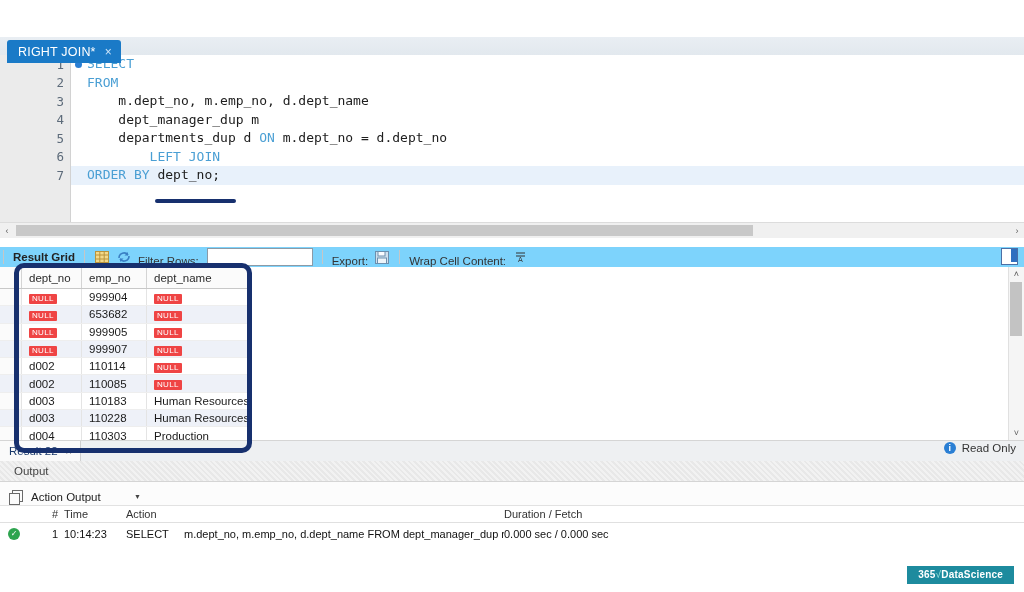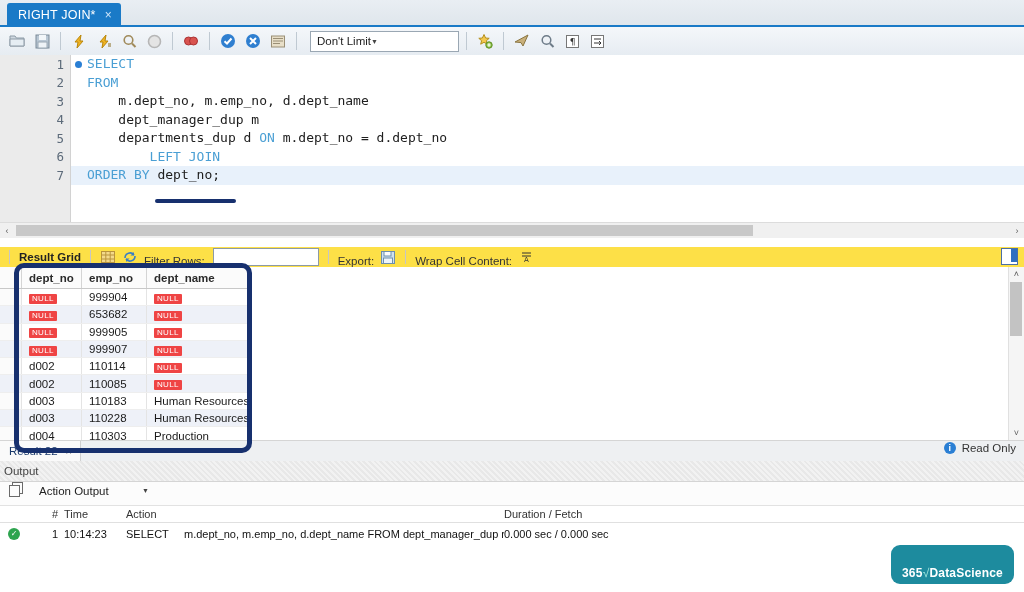--- a/index.html
+++ b/index.html
@@ -6,21 +6,21 @@
   body{
     width:1024px;height:592px;overflow:hidden;
     background:#ffffff;
     font-family:"Liberation Sans", sans-serif;
     font-size:12px;color:#1a1a1a;
     position:relative;
   }
   
   #tab-bar{
     height:26px;background:linear-gradient(#e9eef3,#dfe6ec);
-    border-bottom:1px solid #7aa8cc;position:relative;
+    border-bottom:1px solid #7aa8cc;position:relative;margin-top:37px;
   }
   #tab-bar:after{
     content:"";position:absolute;left:0;right:0;bottom:-1px;height:2px;background:#1a7ac7;
   }
   .editor-tab{
     position:absolute;left:7px;top:3px;height:23px;
     background:#1a7ac7;color:#fff;border-radius:3px 3px 0 0;
     display:flex;align-items:center;gap:9px;padding:0 9px 0 11px;
     font-size:12.5px;letter-spacing:.2px;z-index:2;
   }
@@ -77,43 +77,43 @@
   #h-scroll{
     position:absolute;left:0;top:222px;right:0;height:15px;
     background:#f0f0f0;border-top:1px solid #dcdcdc;display:flex;align-items:center;
   }
   #h-scroll .sb-arrow{width:14px;text-align:center;font-size:9px;color:#606060;cursor:pointer;}
   #h-scroll .sb-track{flex:1;height:13px;background:#f0f0f0;position:relative;}
   #h-scroll .sb-thumb{position:absolute;left:2px;top:1px;width:74%;height:11px;background:#c8c8c8;}
   
   #result-toolbar{
     position:absolute;left:0;top:247px;right:0;height:20px;
-    background:#fde047;border-bottom:1px solid #d8d8d8;
-    display:flex;align-items:center;gap:6px;padding-left:6px;font-size:11.5px;color:#333;
+    background:#7dd3fc;border-bottom:1px solid #d8d8d8;
+    display:flex;align-items:center;gap:6px;font-size:11.5px;color:#333;
   }
   .rt-sep{width:1px;height:14px;background:#c6c6c6;margin:0 3px;}
   .rt-label{font-weight:bold;color:#222;}
   .rt-plain{color:#333;margin-top:8px;}
   .filter-input{
     width:100px;height:14px;border:1px solid #8c9aa6;background:#fff;margin-left:2px;
   }
   .rt-ico{width:16px;height:14px;display:flex;align-items:center;justify-content:center;cursor:pointer;}
   #panel-toggle{
     position:absolute;right:6px;top:248px;width:15px;height:15px;
     border:1px solid #4c6fa5;background:#fff;cursor:pointer;
   }
   #panel-toggle:after{content:"";position:absolute;right:0;top:0;width:6px;height:13px;background:#2f6fc0;}
   
   #grid-wrap{
     position:absolute;left:0;top:267px;right:0;height:173px;background:#fff;overflow:hidden;
   }
   #grid{border-collapse:collapse;font-size:11.5px;table-layout:fixed;}
   #grid th{
     background:#fbfbfb;border-right:1px solid #d4d4d4;border-bottom:1px solid #c8c8c8;
-    font-weight:bold;color:#2a2a2a;text-align:left;padding:2px 0 2px 7px;height:17px;
+    font-weight:normal;color:#2a2a2a;text-align:left;padding:2px 0 2px 7px;height:17px;
   }
   #grid td{
     border-right:1px solid #e4e4e4;border-bottom:1px solid #eeeeee;
     padding:1px 0 1px 7px;height:14.3px;color:#1a1a1a;white-space:nowrap;
   }
   #grid tr.alt td{background:#eef1f8;}
   .rowhdr{width:14px;background:#fbfbfb;border-right:1px solid #d4d4d4;}
   .nullbadge{
     display:inline-block;background:#ef4444;color:#fff;font-size:8px;
     padding:0 3px;line-height:10px;border-radius:1px;letter-spacing:.3px;
@@ -148,25 +148,25 @@
   }
   .info-ico{
     width:12px;height:12px;border-radius:50%;background:#2a7fd4;color:#fff;
     font-size:9px;line-height:12px;text-align:center;font-weight:bold;
   }
   
   #output-header{
     position:absolute;left:0;top:461px;right:0;height:20px;
     background:repeating-linear-gradient(45deg,#f2f2f2,#f2f2f2 2px,#e8e8e8 2px,#e8e8e8 4px);
     border-bottom:1px solid #d5d5d5;
-    display:flex;align-items:center;padding-left:4px;font-size:11.5px;color:#444;
+    display:flex;align-items:center;padding-left:14px;font-size:11.5px;color:#444;
   }
   #action-output-bar{
     position:absolute;left:0;top:482px;right:0;height:23px;background:#fcfcfc;
-    display:flex;align-items:flex-start;gap:15px;padding-left:9px;
+    display:flex;align-items:flex-end;gap:7px;padding-left:9px;
     border-bottom:1px solid #e2e2e2;
   }
   .ao-select{
     display:flex;align-items:center;justify-content:space-between;
     width:110px;height:17px;font-size:11.5px;color:#222;cursor:pointer;
   }
   .ao-select .caret{font-size:7px;color:#444;}
   .copy-ico{width:15px;height:15px;position:relative;}
   .copy-ico:before{content:"";position:absolute;left:3px;top:0;width:9px;height:10px;border:1px solid #6a6a6a;}
   .copy-ico:after{content:"";position:absolute;left:0;top:3px;width:9px;height:10px;border:1px solid #6a6a6a;background:#fcfcfc;}
@@ -185,21 +185,21 @@
   .c-num{width:30px;text-align:right;padding-right:6px;}
   .c-time{width:62px;}
   .c-action{width:58px;}
   .c-sql{width:320px;overflow:hidden;white-space:nowrap;}
   .c-msg{width:410px;}
   .c-dur{width:130px;}
   
   #footer{position:absolute;left:0;bottom:0;right:0;height:36px;background:#fff;}
   #brand-logo{
     position:absolute;right:10px;bottom:8px;background:#1d8b9e;color:#fff;
-    border-radius:9px;padding:21px 11px 4px;font-size:12px;font-weight:bold;letter-spacing:.2px;
+    border-radius:0;padding:3px 11px 4px;font-size:10px;font-weight:bold;letter-spacing:.2px;
   }
   #brand-logo .tick{color:#9fe6dd;font-weight:normal;}
 </style>
 </head>
 <body>
 
 <div id="tab-bar">
   <div class="editor-tab">
     <span>RIGHT JOIN*</span>
     <span class="tab-close">×</span>

